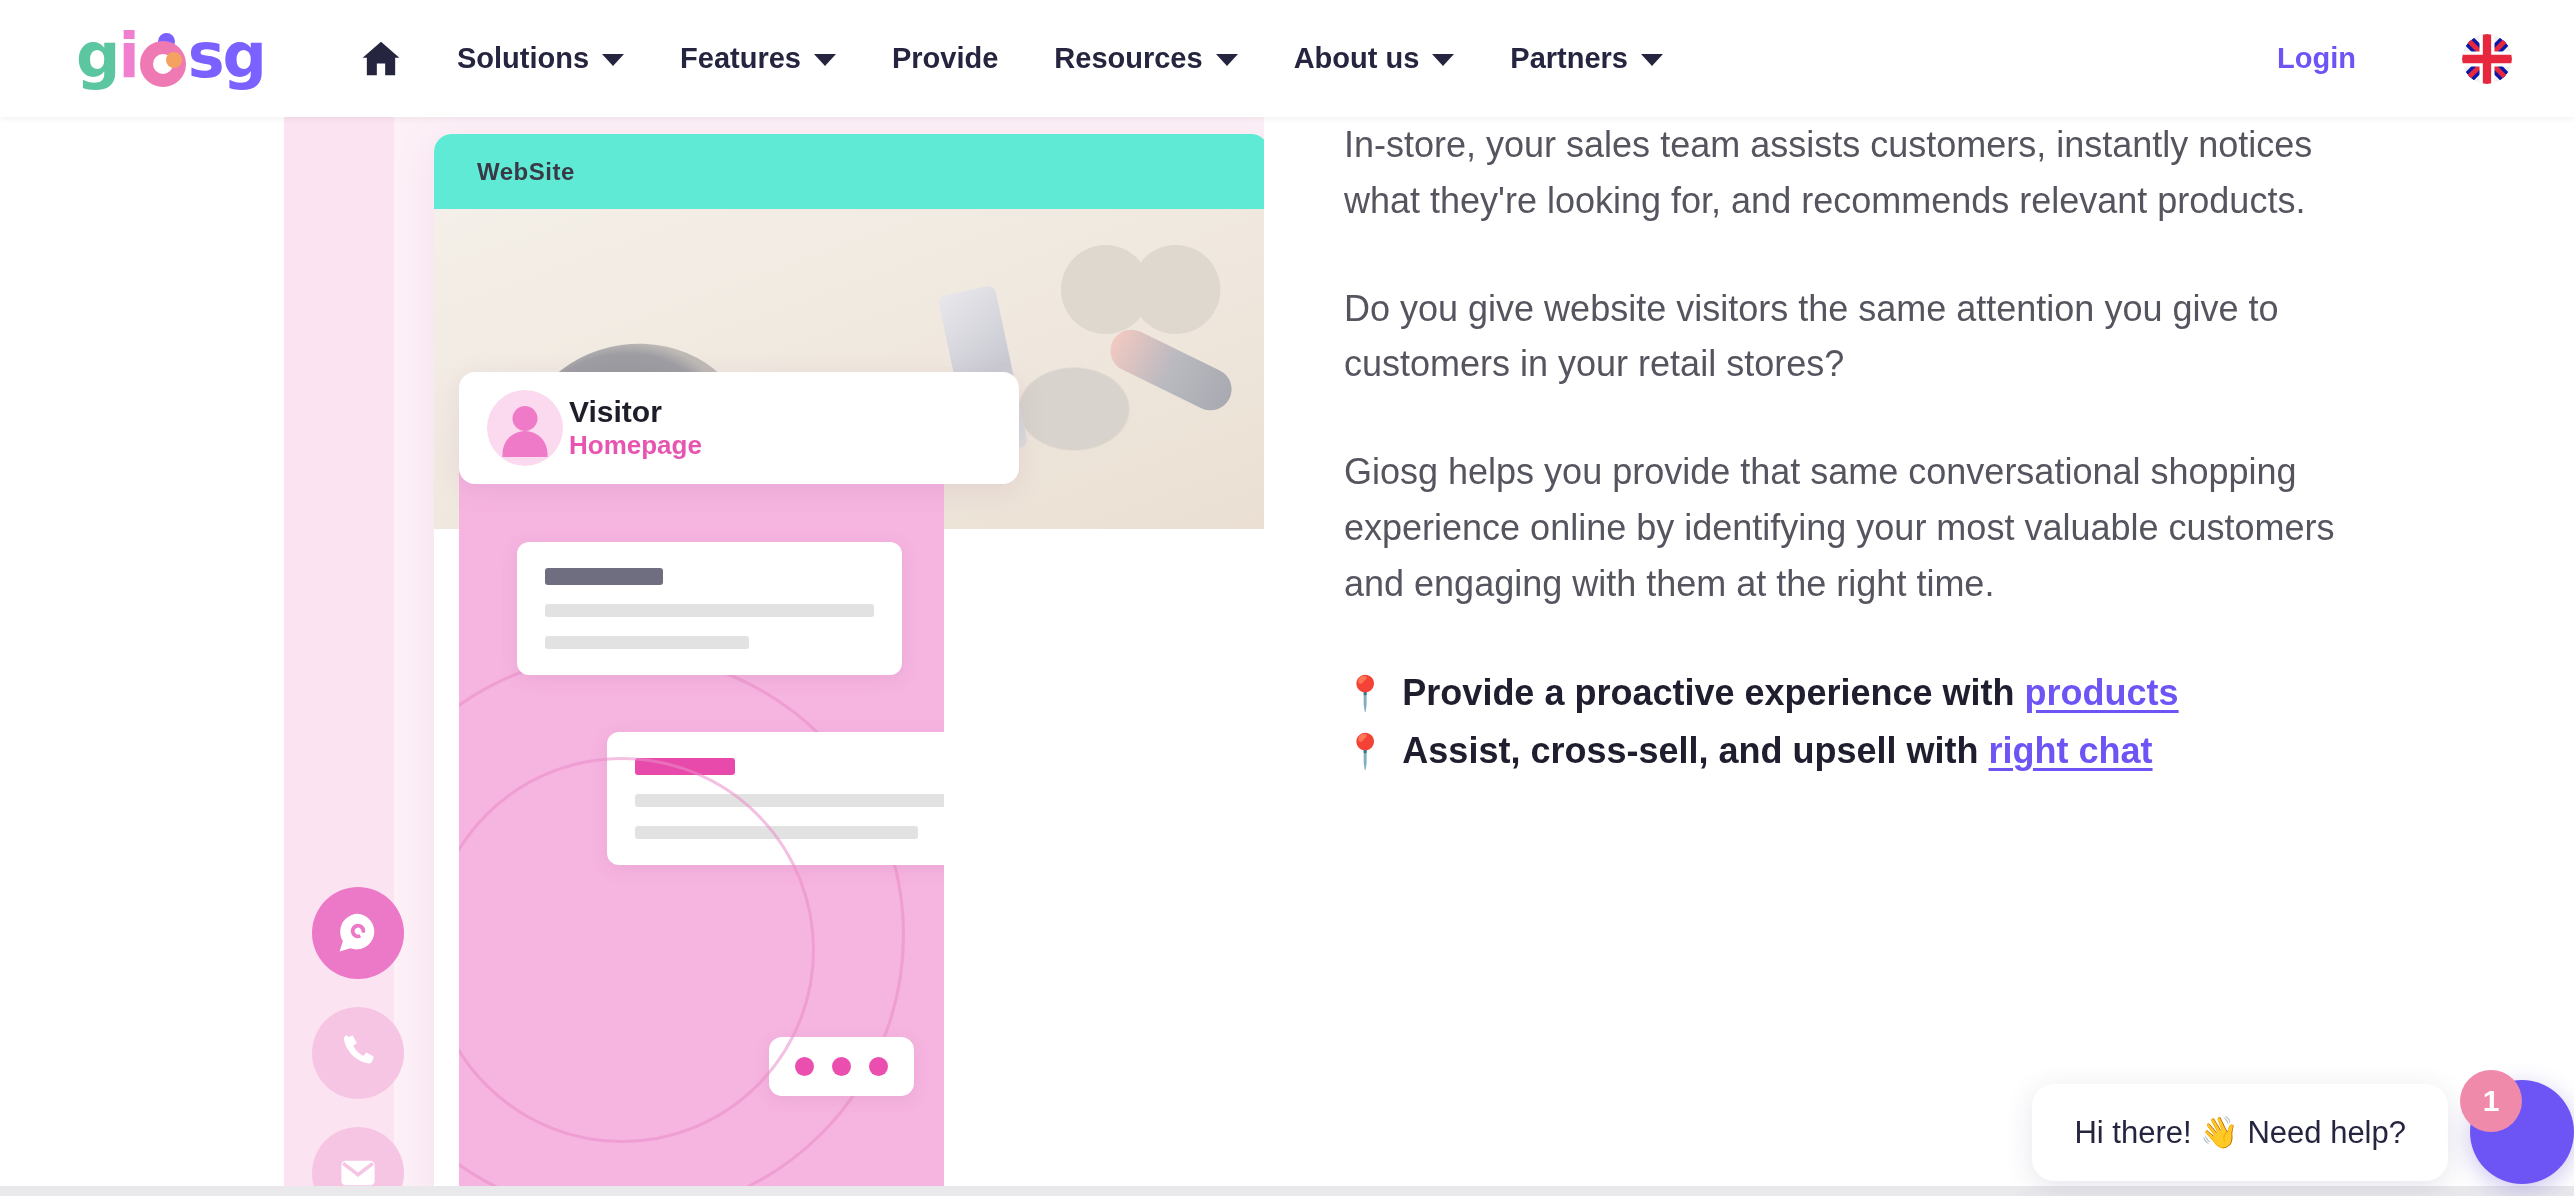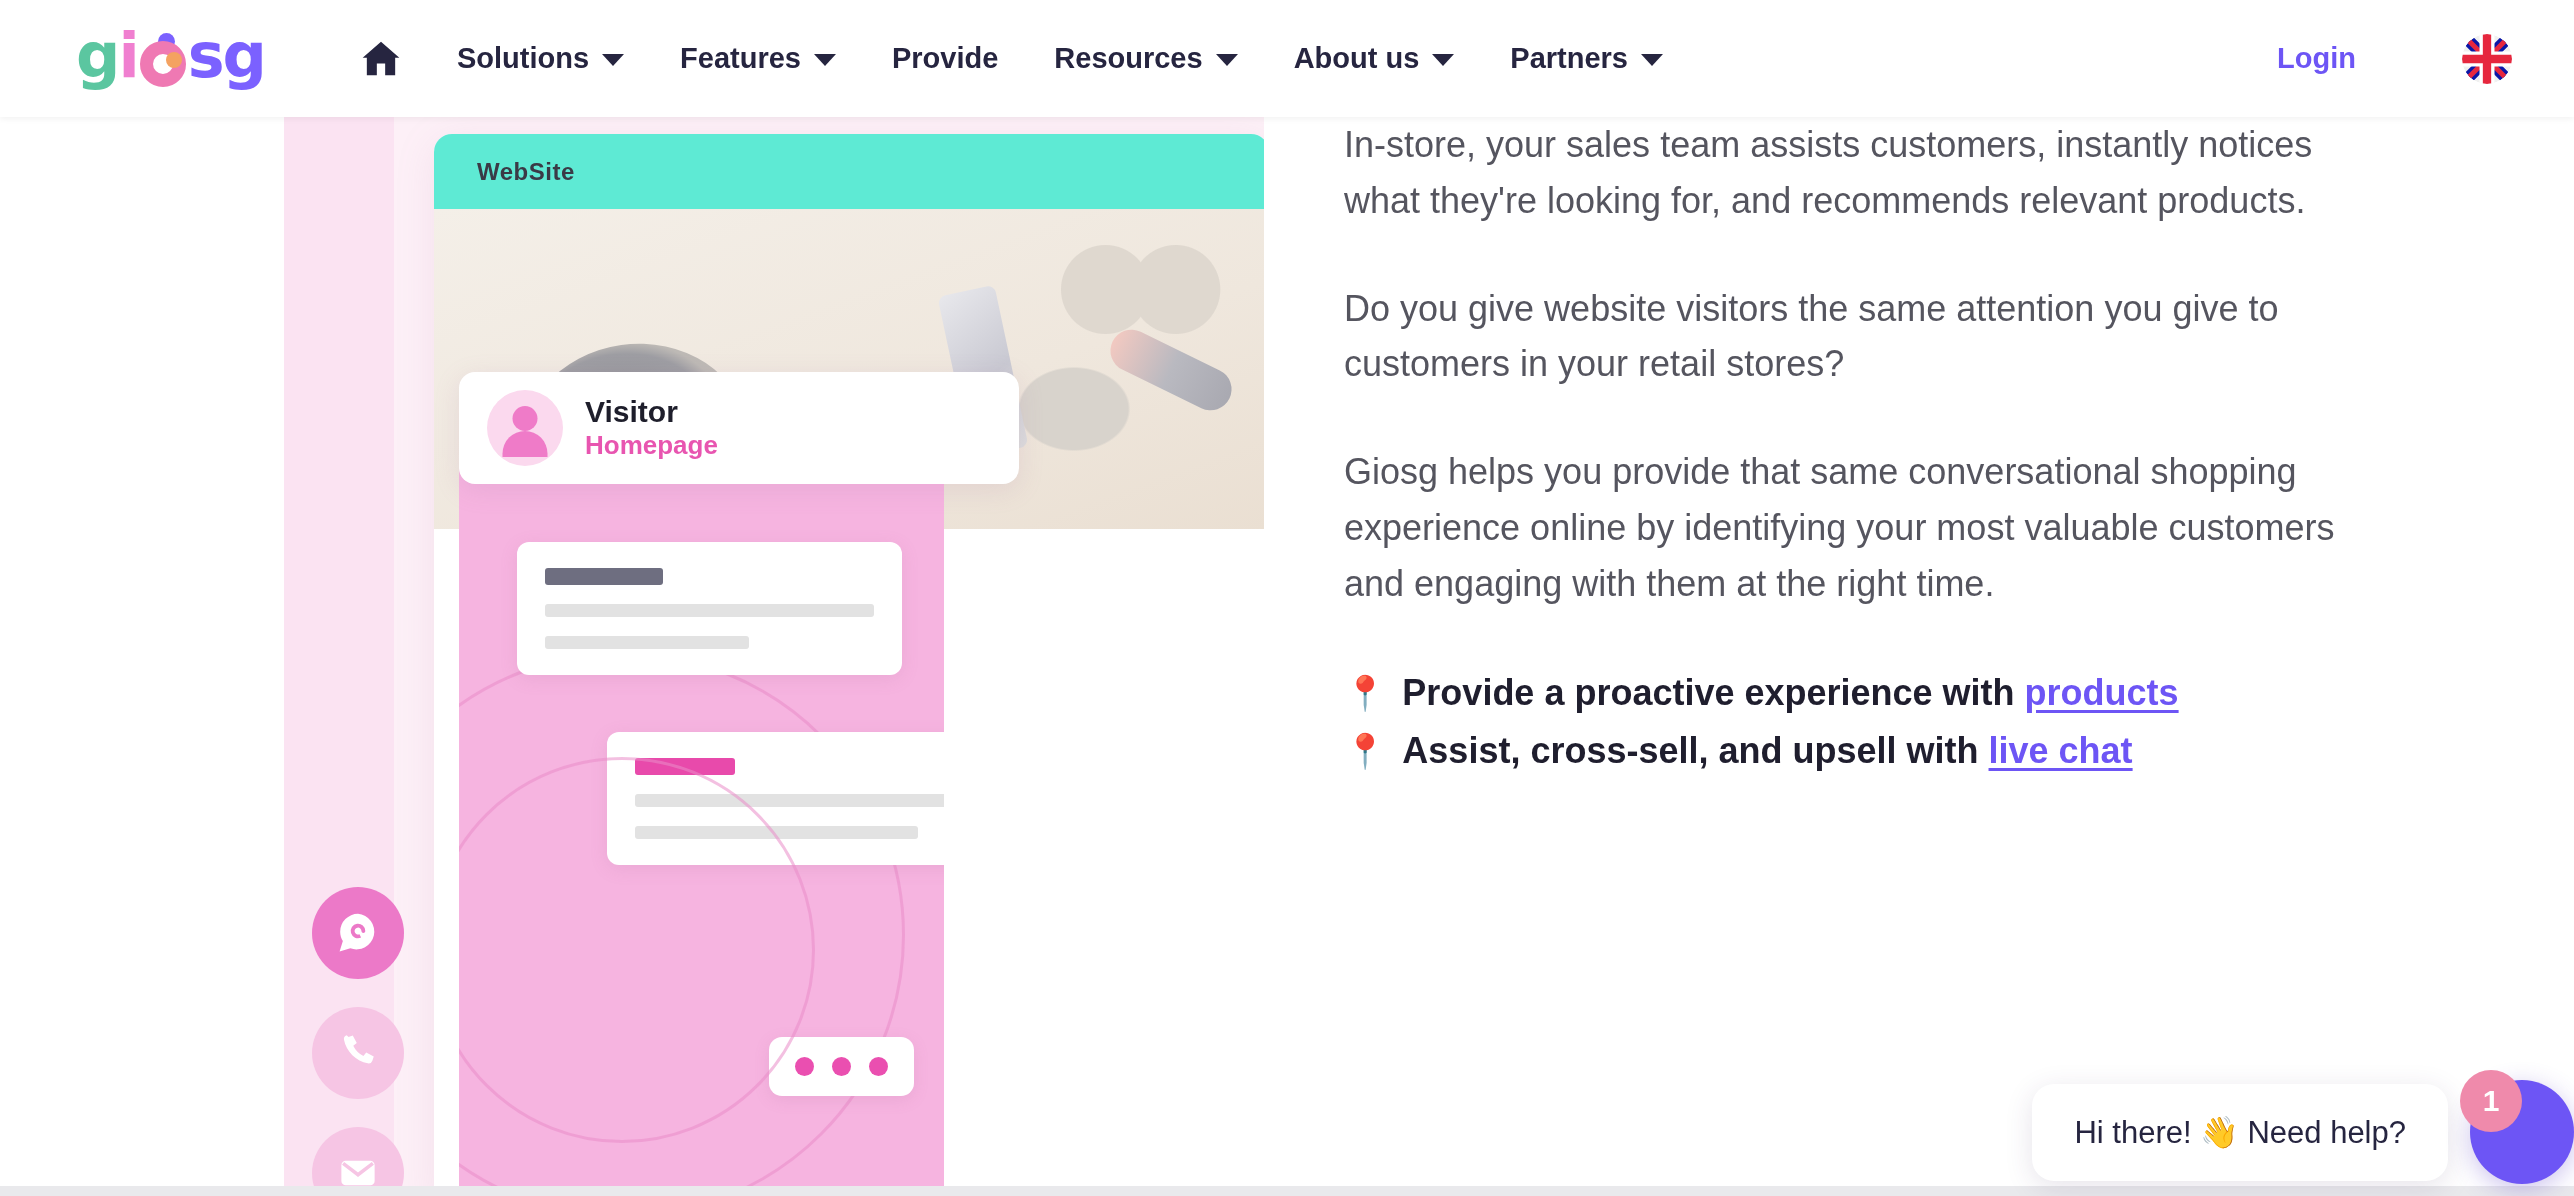--- a/index.html
+++ b/index.html
@@ -189,21 +189,21 @@
   .avatar-circ::before {
     content:""; position:absolute; left:50%; top:16px;
     transform: translateX(-50%);
     width:25px;height:25px;border-radius:50%;background:#ef7bc8;
   }
   .avatar-circ::after {
     content:""; position:absolute; left:50%; bottom:9px;
     transform: translateX(-50%);
     width:45px;height:26px;border-radius:23px 23px 0 0;background:#ef7bc8;
   }
-  .visitor-txt { margin-left: 22px; }
+  .visitor-txt { margin-left: 6px; }
   .visitor-name { font-size: 30px; font-weight: 700; color:#1e1e2b; line-height:1.15;}
   .visitor-sub  { font-size: 26px; font-weight: 700; color:#e855b0; line-height:1.25;}
 
   .pink-panel {
     position: absolute; left: 175px; top: 320px;
     width: 485px; height: 760px;
     background: #f6b4e0;
     overflow: hidden;
   }
   .pink-panel::before{
@@ -464,21 +464,21 @@
     <p class="para">Do you give website visitors the same attention you give to customers in your retail stores?</p>
     <p class="para">Giosg helps you provide that same conversational shopping experience online by identifying your most valuable customers and engaging with them at the right time.</p>
 
     <ul class="bullets">
       <li>
         <span class="pin">📍</span>
         <span><span>Provide a proactive experience with </span><a href="#">products</a></span>
       </li>
       <li>
         <span class="pin">📍</span>
-        <span><span>Assist, cross-sell, and upsell with </span><a href="#">live chat</a></span>
+        <span><span>Assist, cross-sell, and upsell with </span><a href="#">right chat</a></span>
       </li>
     </ul>
   </div>
 
   <div class="chat-widget">
     <div class="chat-bubble">Hi there! 👋 Need help?</div>
     <div class="chat-launcher">
       <div class="chat-badge">1</div>
     </div>
   </div>

